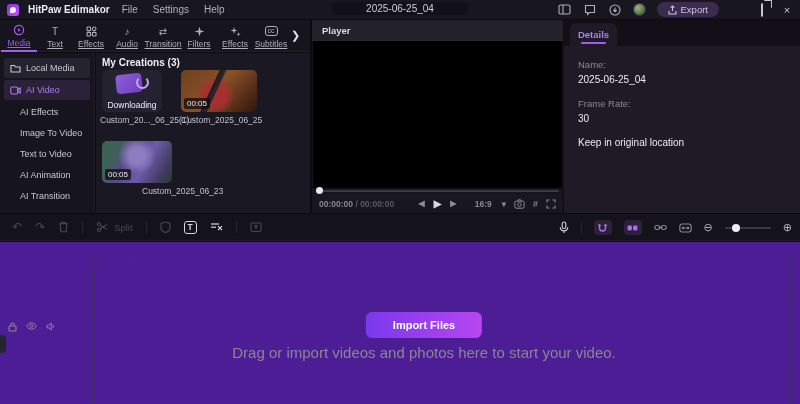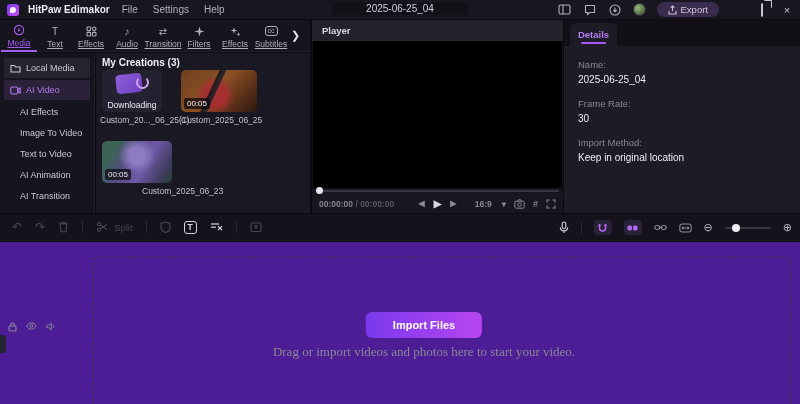--- a/index.html
+++ b/index.html
@@ -134,21 +134,21 @@
   .timeline { position:absolute; left:0; top:242px; width:800px; height:188px; background:#4c1d95; }
   .drop-zone { position:absolute; left:92px; right:9px; top:15px; bottom:9px;
     border:1px dashed #3b3847; border-radius:6px; }
   .track-ctrls { position:absolute; left:8px; top:80px; display:flex; gap:9px; color:#8a8794; }
   .edge-handle { position:absolute; left:0; top:93px; width:6px; height:18px; background:#262330;
     border-radius:0 4px 4px 0; }
   .import-btn { position:absolute; left:424px; top:70px; transform:translateX(-50%);
     background:linear-gradient(90deg,#7a39ec,#b845f2); color:#fff; font-weight:bold;
     font-size:11px; padding:7px 27px; border-radius:6px; border:none; white-space:nowrap; }
   .drop-hint { position:absolute; left:424px; top:102px; transform:translateX(-50%);
-    font-size:13px; color:#8a8794; white-space:nowrap;font-family:Liberation Serif, serif; }
+    font-size:15px; color:#8a8794; white-space:nowrap; }
 
   svg { display:block; }
 </style>
 </head>
 <body>
 
 <div class="app">
 
   <div class="titlebar">
     <div class="tb-left">
@@ -347,21 +347,20 @@
     <div class="details-body">
       <div class="field">
         <div class="field-label">Name:</div>
         <div class="field-value">2025-06-25_04</div>
       </div>
       <div class="field">
         <div class="field-label">Frame Rate:</div>
         <div class="field-value">30</div>
       </div>
       <div class="field">
-        <div class="field-label">Import Method:</div>
         <div class="field-value">Keep in original location</div>
       </div>
     </div>
   </div>
 
   <div class="toolbar">
     <div class="tb-group">
       <span class="tool disabled tool-glyph">↶</span>
       <span class="tool disabled tool-glyph">↷</span>
       <span class="tool disabled">

